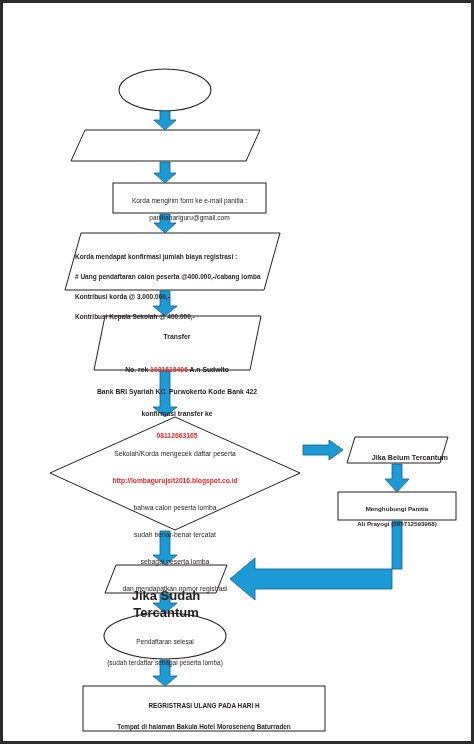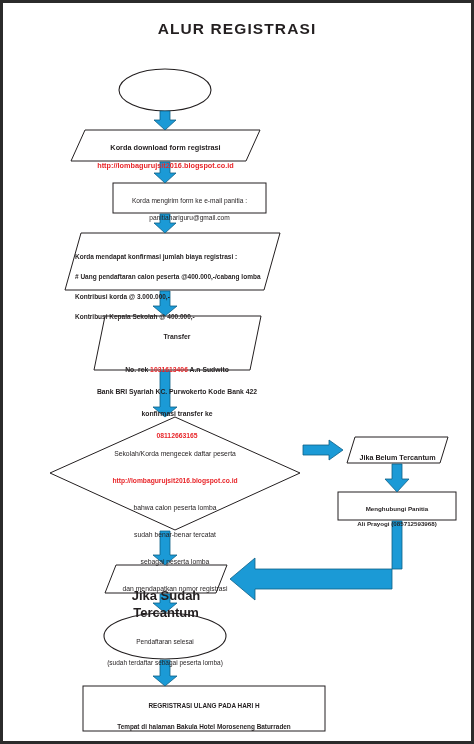--- a/index.html
+++ b/index.html
@@ -37,21 +37,20 @@
   .red{color:#e8262a;}
   .b{font-weight:bold;}
   svg{display:block;}
 </style>
 </head>
 <body>
 
 <div id="page">
 
   <div class="title">
-    <div>ALUR REGISTRASI</div>
   </div>
 
   <svg id="canvas" width="474" height="744" viewBox="0 0 474 744">
 
     <defs>
       <marker id="m" markerWidth="6" markerHeight="6"></marker>
     </defs>
 
     <ellipse cx="162" cy="87" rx="46" ry="21" fill="#ffffff" stroke="#231f20" stroke-width="1.1"></ellipse>
 
@@ -93,24 +92,20 @@
 
     <polygon points="157,528 167,528 167,552 174,552 162,562 150,552 157,552" fill="#1b9ad6" stroke="#0e5f86" stroke-width="0.8"></polygon>
 
     <polygon points="157,591 167,591 167,600 174,600 162,610 150,600 157,600" fill="#1b9ad6" stroke="#0e5f86" stroke-width="0.8"></polygon>
 
     <polygon points="157,657 167,657 167,673 174,673 162,683 150,673 157,673" fill="#1b9ad6" stroke="#0e5f86" stroke-width="0.8"></polygon>
 
   </svg>
 
 
-  <div class="txt" style="left:68px;top:131px;width:189px;font-size:7.3px;font-weight:bold;">
-    <div>Korda download form registrasi</div>
-    <div class="red">http://lombagurujsit2016.blogspot.co.id</div>
-  </div>
 
   <div class="txt" style="left:110px;top:186px;width:153px;font-size:6.6px;">
     <div>Korda mengirim form ke e-mail panitia :</div>
     <div>panitiahariguru@gmail.com</div>
   </div>
 
   <div class="txt" style="left:72px;top:239px;width:200px;font-size:6.5px;font-weight:bold;text-align:left;line-height:1.55;">
     <div>Korda mendapat konfirmasi jumlah biaya registrasi :</div>
     <div># Uang pendaftaran calon peserta @400.000,-/cabang lomba</div>
     <div>Kontribusi korda @ 3.000.000,-</div>
@@ -129,21 +124,21 @@
 
   <div class="txt" style="left:67px;top:430px;width:210px;font-size:6.8px;line-height:2.0;">
     <div>Sekolah/Korda mengecek daftar peserta</div>
     <div class="red b" style="font-size:6.7px;">http://lombagurujsit2016.blogspot.co.id</div>
     <div>bahwa calon peserta lomba</div>
     <div>sudah benar-benar tercatat</div>
     <div>sebagai peserta lomba</div>
     <div>dan mendapatkan nomor registrasi</div>
   </div>
 
-  <div class="txt" style="left:344px;top:441px;width:101px;font-size:7.2px;font-weight:bold;">
+  <div class="txt" style="left:344px;top:441px;width:101px;font-size:7.2px;font-weight:bold;text-align:right;">
     <div>Jika Belum Tercantum</div>
   </div>
 
   <div class="txt" style="left:335px;top:494px;width:118px;font-size:6.2px;font-weight:bold;">
     <div>Menghubungi Panitia</div>
     <div>Ali Prayogi (085712593968)</div>
   </div>
 
   <div class="txt" style="left:102px;top:569px;width:122px;font-size:13px;font-weight:bold;">
     <div>Jika Sudah Tercantum</div>

